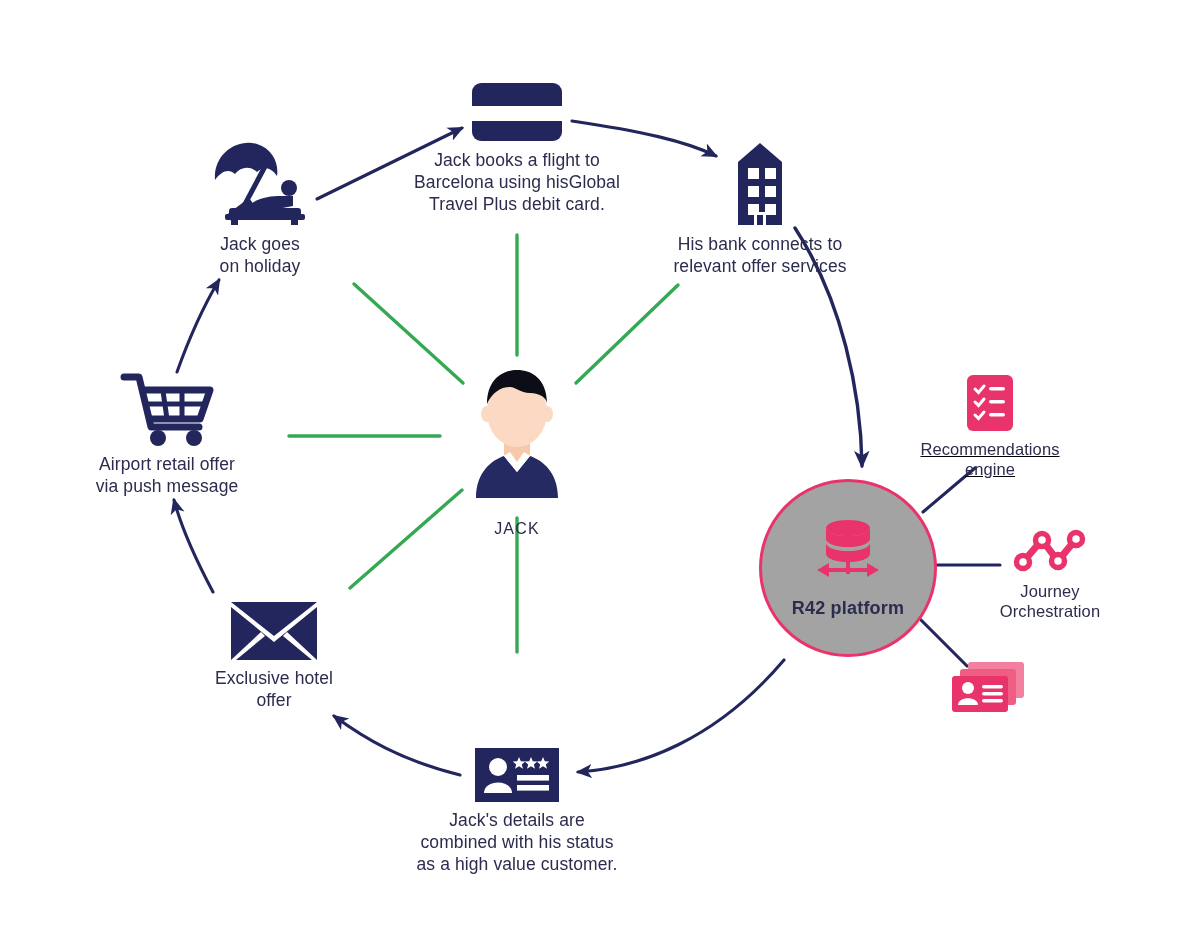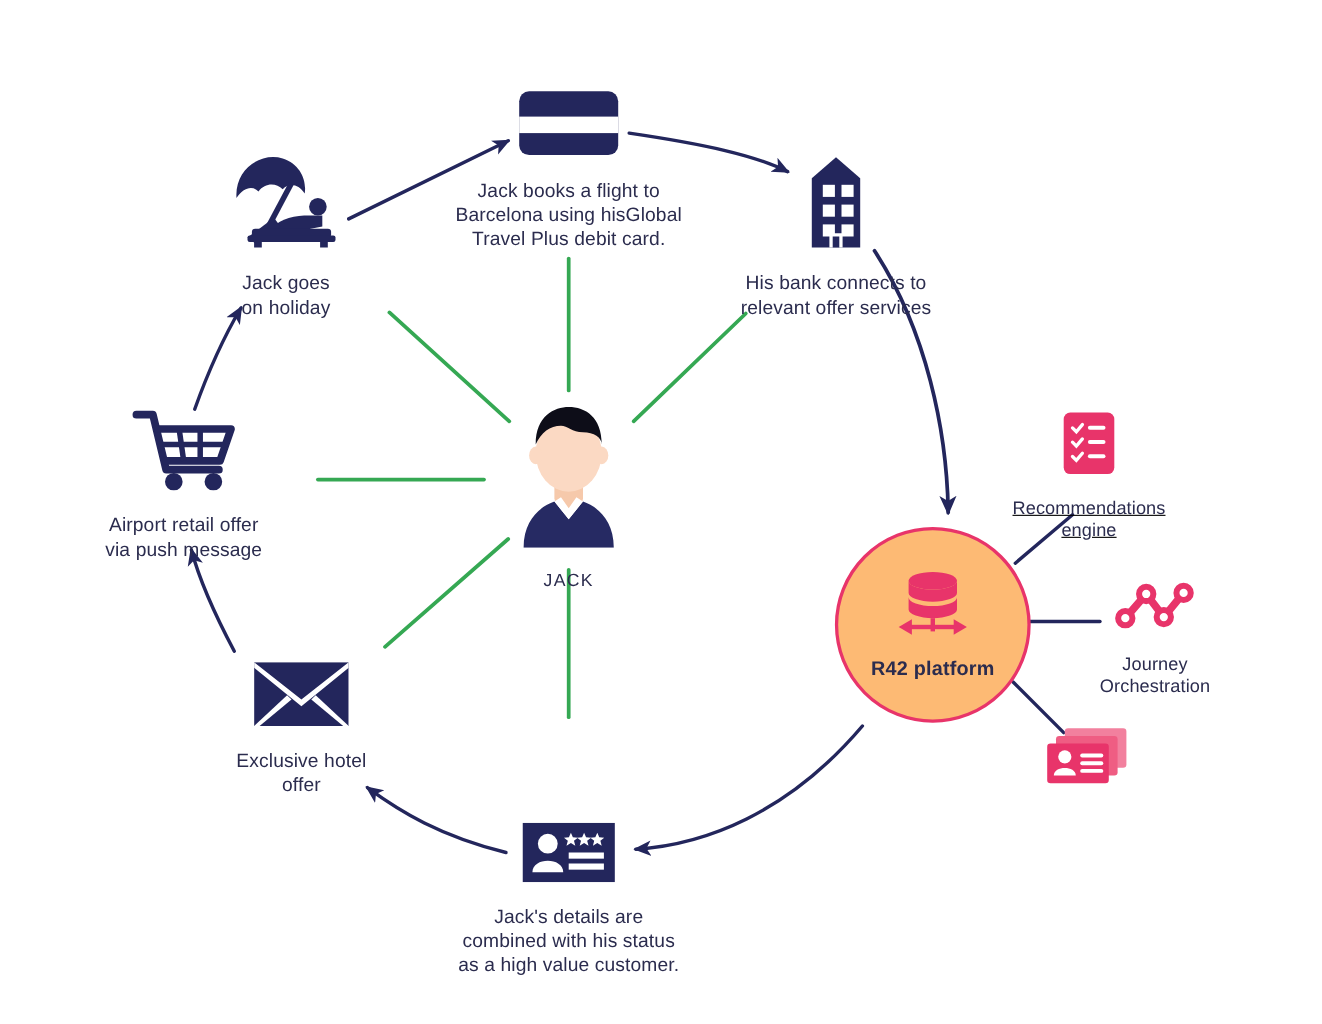--- a/index.html
+++ b/index.html
@@ -30,21 +30,21 @@
     display: flex;
     flex-direction: column;
     align-items: center;
     text-align: center;
   }
   .node .caption {
     color: #2b2c4e;
     font-size: 17.5px;
     line-height: 22px;
     white-space: pre-line;
-    margin-top: 20px;
+    margin-top: 7px;
     letter-spacing: 0.1px;
   }
   .caption.wide { width: 260px; }
   .caption.med { width: 200px; }
   .caption.narrow { width: 160px; }
   .caption.pink-label { font-size: 16.5px; line-height: 20px; }
   .icon-wrap { display:block; line-height:0; }
 
   
   #jack-node .caption {
@@ -52,21 +52,21 @@
     letter-spacing: 1.2px;
     margin-top: 20px;
     color: #2b2c4e;
   }
   
   #r42-node {
     width: 172px;
     height: 172px;
     border-radius: 50%;
     border: 3.2px solid #e8346a;
-    background: #fdba74;
+    background: #a3a3a3;
     display: flex;
     flex-direction: column;
     align-items: center;
     justify-content: center;
   }
   #r42-node .r42-label {
     font-weight: bold;
     font-size: 18px;
     color: #2b2c4e;
     margin-top: 10px;

